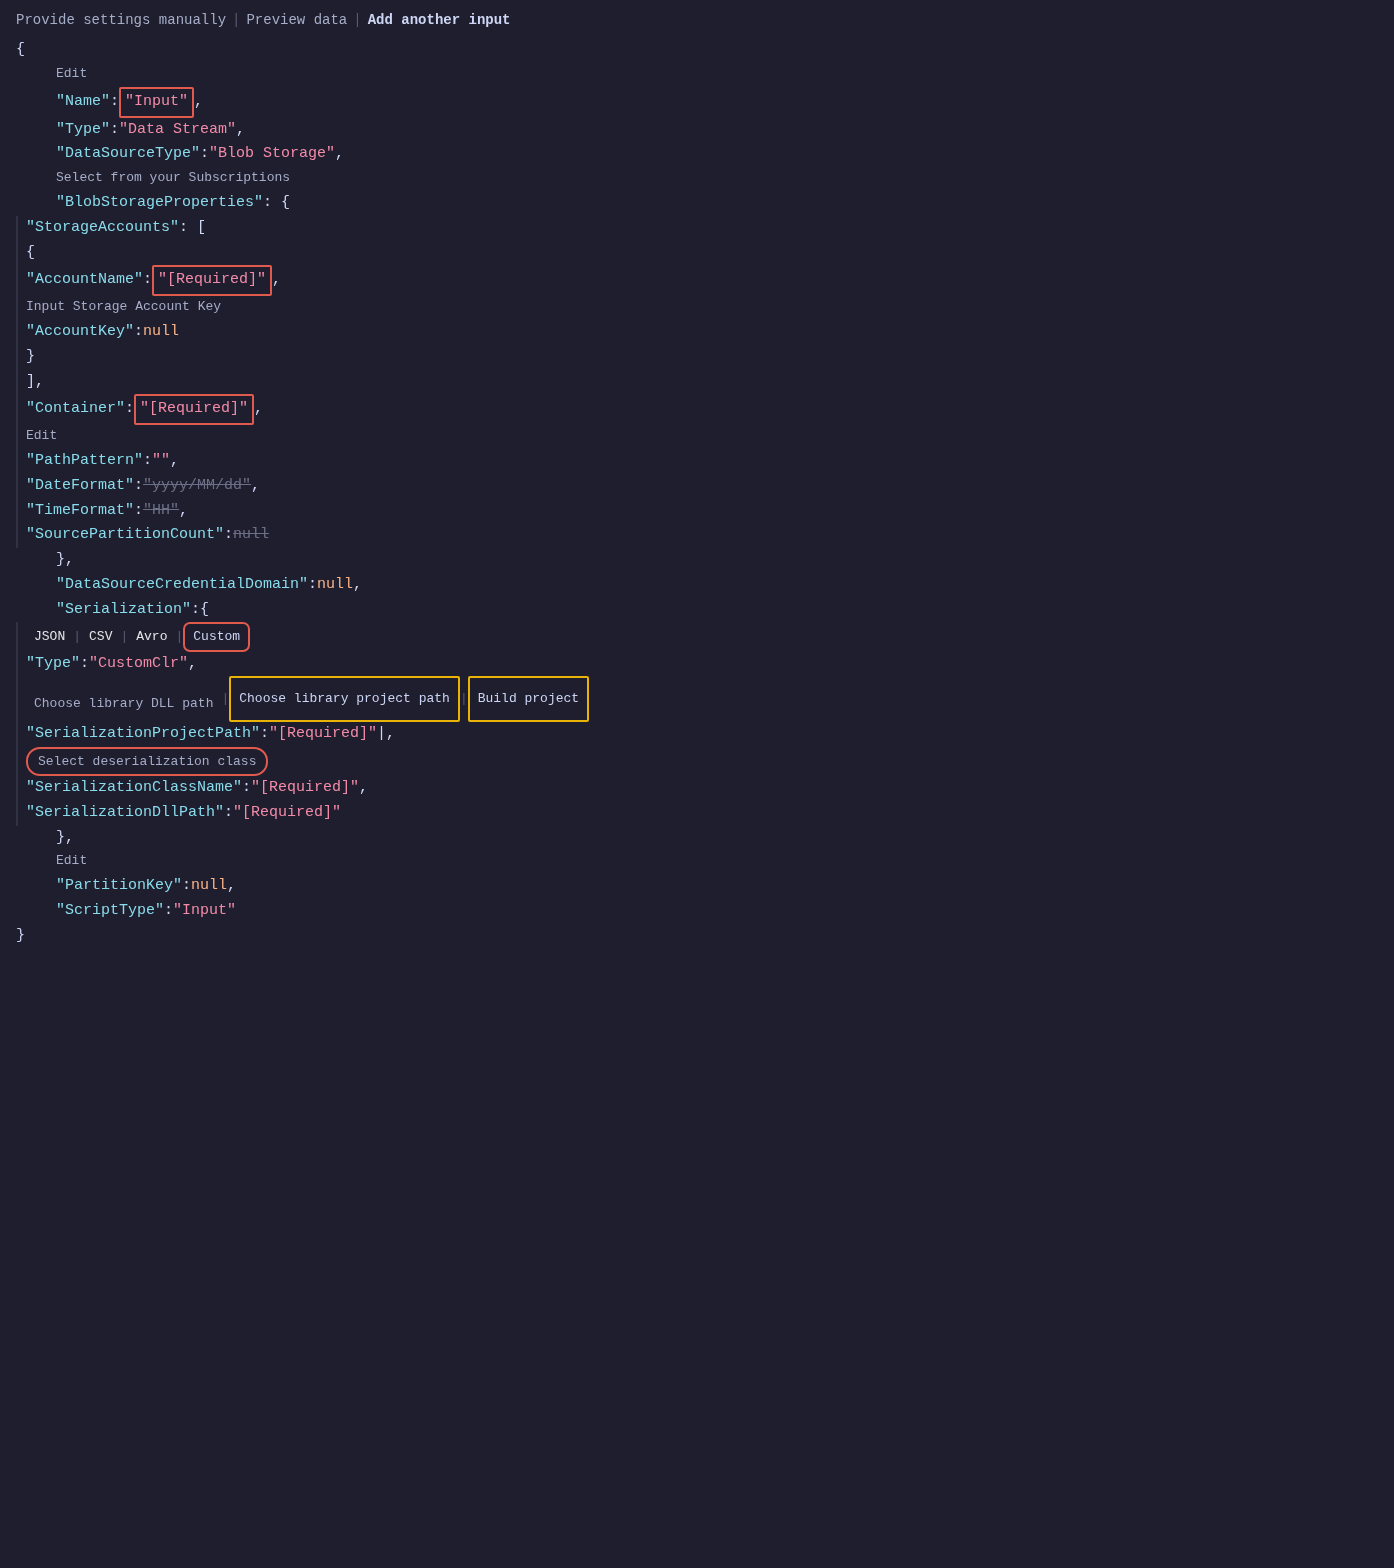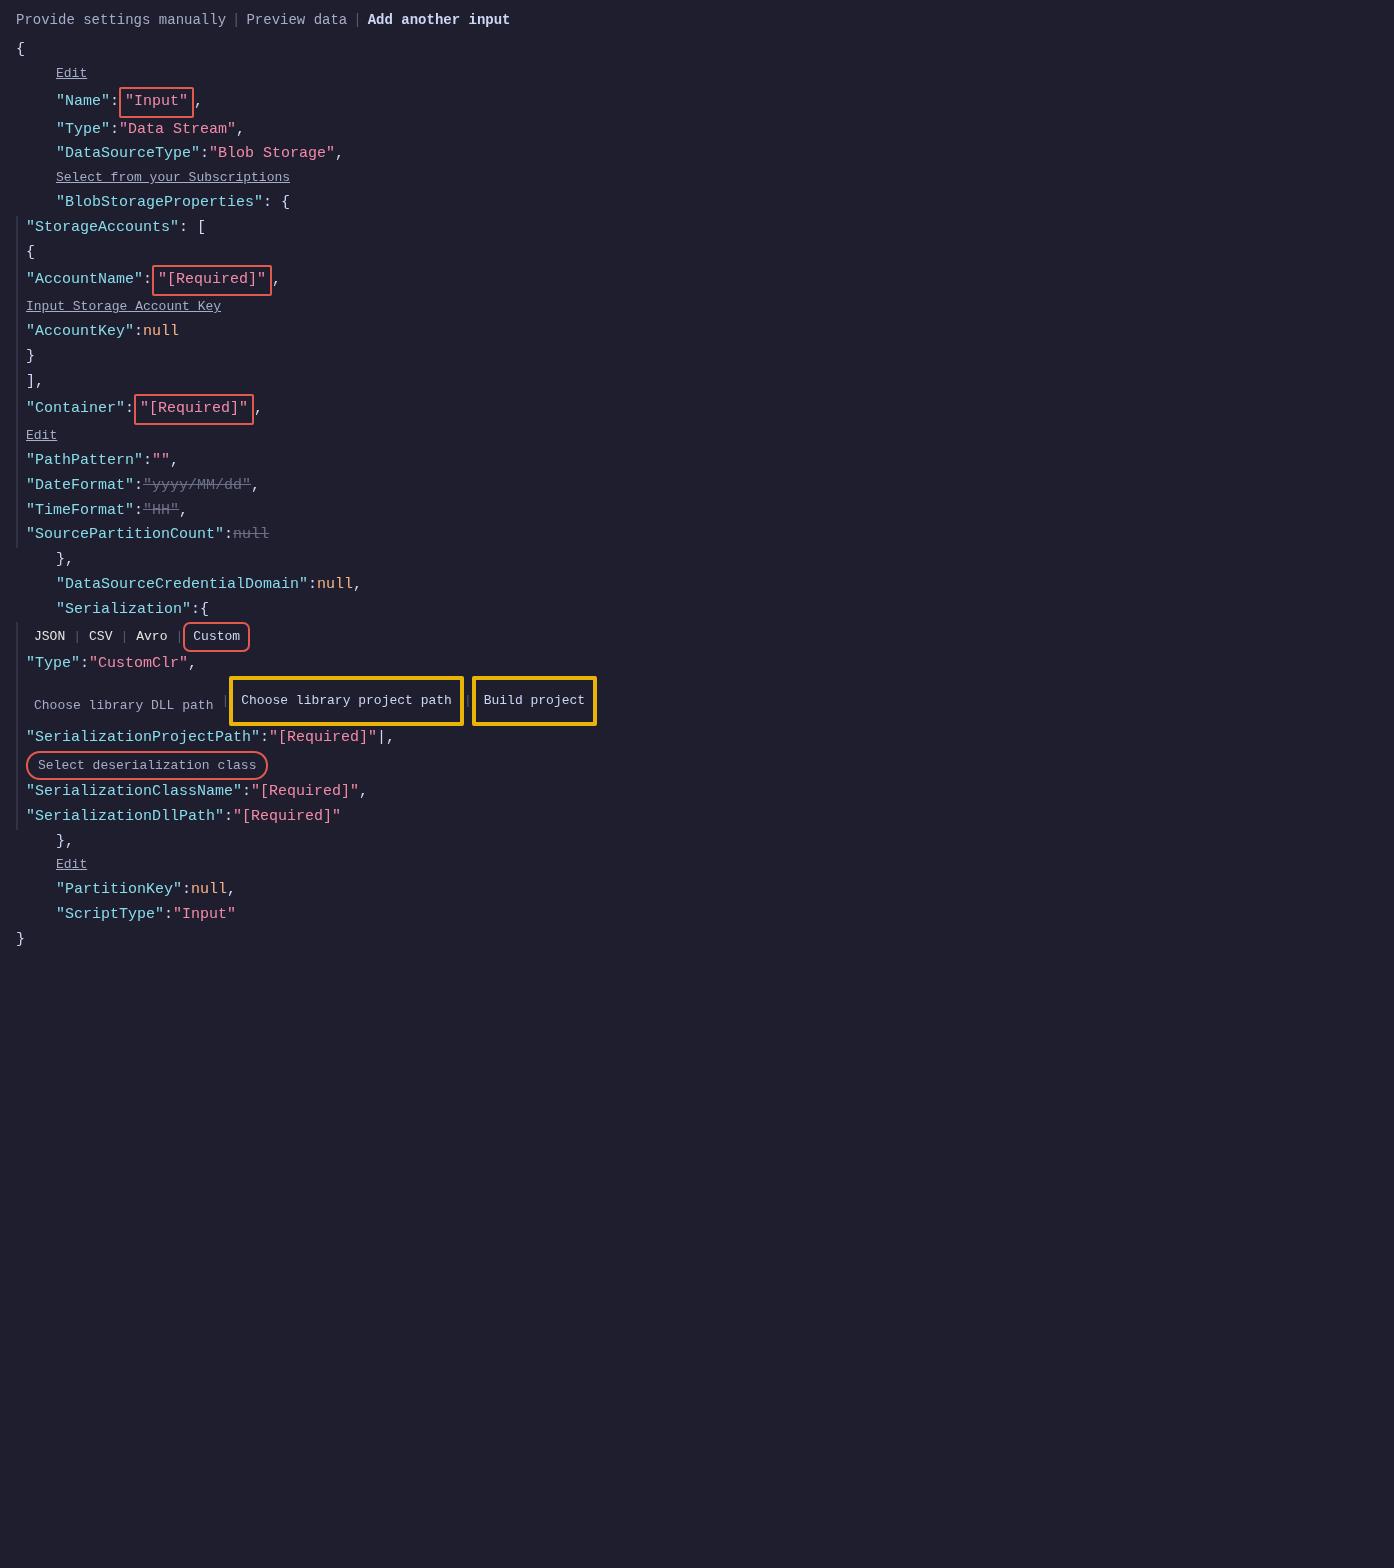--- a/index.html
+++ b/index.html
@@ -47,21 +47,20 @@
     .indent-4 { padding-left: 160px; }
 
     .key { color: #89dceb; }
     .val-string { color: #f38ba8; }
     .val-null { color: #fab387; }
     .punctuation { color: #cdd6f4; }
     .comment-label {
       color: #a6adc8;
       font-size: 13px;
       font-style: normal;
-      text-decoration: underline;
     }
     .bracket { color: #cdd6f4; }
 
     .highlighted-box {
       border: 2px solid #e05a4e;
       padding: 1px 4px;
       display: inline-block;
       border-radius: 2px;
     }
 
@@ -94,21 +93,21 @@
       font-size: 13px;
       color: #a6adc8;
     }
     .path-toolbar-item {
       padding: 2px 8px;
       cursor: pointer;
       color: #a6adc8;
       margin-top: 10px;
     }
     .path-toolbar-item-active {
-      border: 4px solid #eab308;
+      border: 2px solid #eab308;
       padding: 10px 8px;
       border-radius: 2px;
       cursor: pointer;
       color: #cdd6f4;
     }
 
     .select-class-box {
       border: 2px solid #e05a4e;
       padding: 2px 10px;
       display: inline-block;

